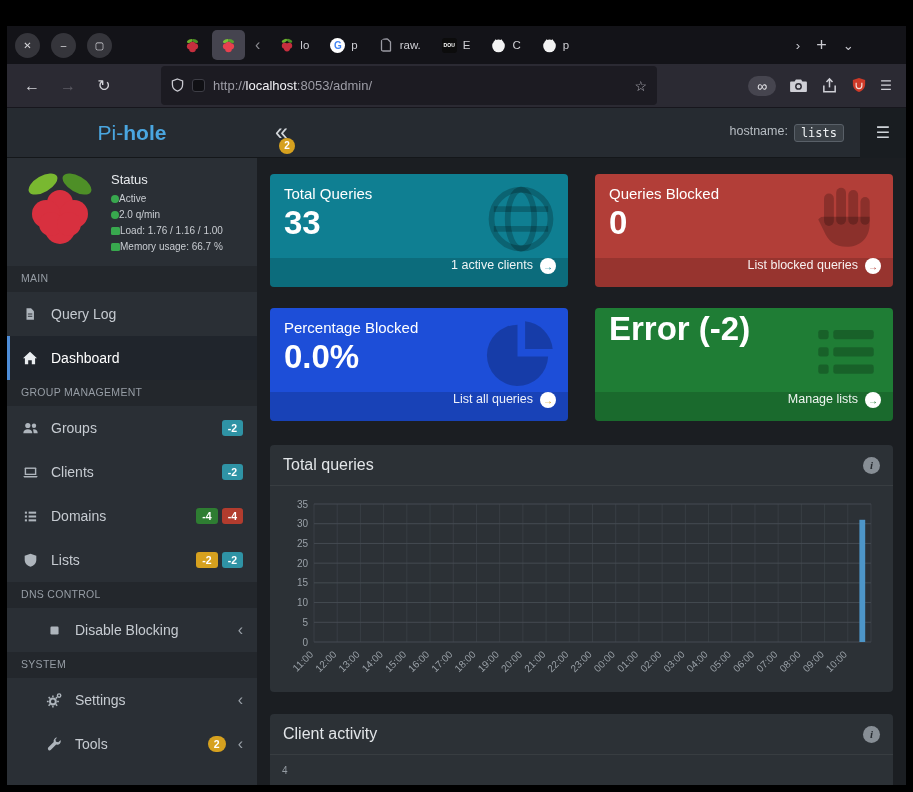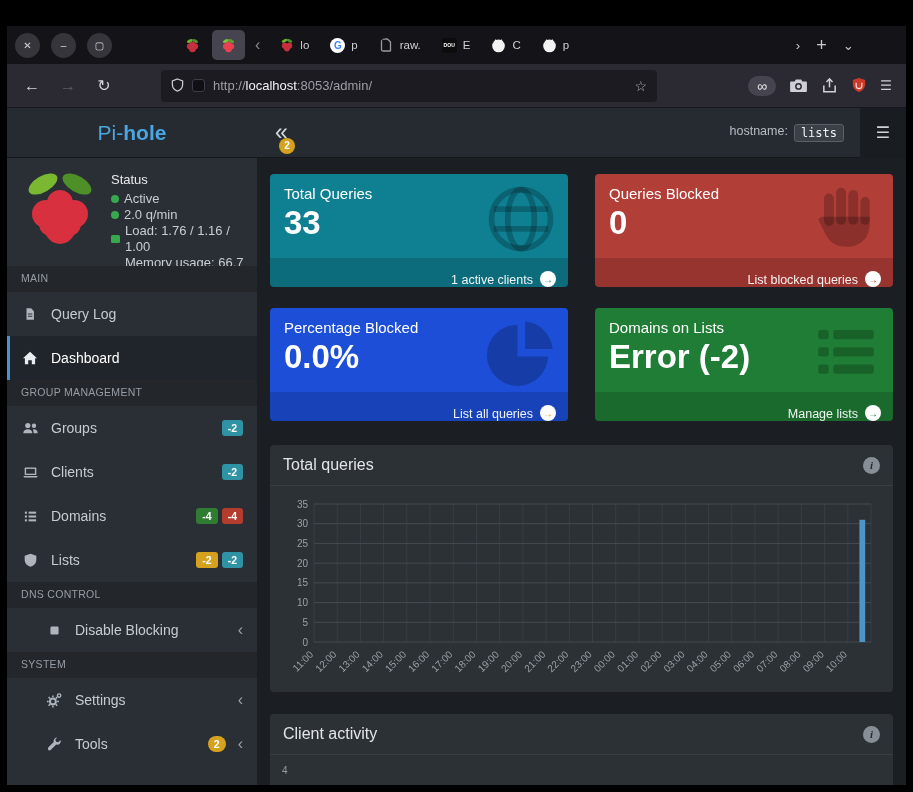--- a/index.html
+++ b/index.html
@@ -19,21 +19,21 @@
   .tab-actions{margin-left:auto;margin-right:44px;display:flex;align-items:center;gap:16px;color:#c9c9cf;font-size:15px}
   .fav{width:15px;height:15px;border-radius:50%;display:inline-flex;align-items:center;justify-content:center;flex:0 0 auto}
   .fav.google{background:#fff;color:#4285F4;font-weight:700;font-size:10px}
   .fav.dou{background:#0c0c0c;border-radius:3px;color:#fff;font-weight:700;font-size:5px;letter-spacing:.2px}
   .fav.page{background:none}
 
   
   .navbar{height:44px;background:#2b2a33;display:flex;align-items:center;padding:0 10px;gap:6px;border-bottom:1px solid #17161d;flex:0 0 44px}
   .nav-btn{width:30px;height:30px;display:flex;align-items:center;justify-content:center;color:#d2d2d8;font-size:16px;border-radius:4px}
   .nav-btn.disabled{color:#5c5b64}
-  .urlbar{flex:0 0 496px;height:32px;background:#1c1b22;border-radius:4px;display:flex;align-items:center;padding:0 10px;gap:8px;margin-left:36px}
+  .urlbar{flex:0 0 496px;height:39px;background:#1c1b22;border-radius:4px;display:flex;align-items:center;padding:0 10px;gap:8px;margin-left:36px}
   .url-text{flex:1;font-size:13px;color:#9d9da6;white-space:nowrap;overflow:hidden}
   .url-domain{color:#f2f2f6}
   .star{color:#b3b3bb;font-size:14px}
   .site-box{width:13px;height:13px;background:#101014;border:1px solid #3d3d45;border-radius:3px}
   .toolbar-right{display:flex;align-items:center;gap:13px;margin-left:auto;color:#cfcfd6;padding-right:4px}
   .pill{background:#46454f;border-radius:10px;padding:1px 9px;color:#e6e6ea;font-size:14px;line-height:18px}
 
   
   .page{flex:1;display:flex;flex-direction:column;background:#1b1e22;overflow:hidden}
   .page-header{height:50px;background:#262b31;display:flex;align-items:center;border-bottom:1px solid #14171a;flex:0 0 50px}
@@ -46,21 +46,21 @@
   .hostname code{font-family:"DejaVu Sans Mono",monospace;font-size:12px;background:#3a4046;border:1px solid #596068;color:#eef1f3;padding:1px 6px;border-radius:3px;margin-left:6px}
   .hd-menu{width:46px;height:50px;background:#191d21;color:#ced3d8;font-size:16px;margin-left:16px}
 
   .page-body{flex:1;display:flex;overflow:hidden}
 
   
   .sidebar{flex:0 0 250px;background:#2a2f35;display:flex;flex-direction:column;overflow:hidden}
   .side-top{display:flex;padding:12px 12px 10px;gap:10px;height:108px}
   .status-col{padding-top:2px}
   .status-title{color:#e8ebee;font-size:13px;font-weight:400;margin-bottom:4px}
-  .status-line{display:flex;align-items:center;gap:5px;font-size:13px;color:#c9cdd2;line-height:16px}
+  .status-line{display:flex;align-items:center;font-size:10px;color:#c9cdd2;line-height:16px}
   .dot{width:8px;height:8px;border-radius:50%;background:#38a84e;display:inline-block;flex:0 0 auto}
   .chip{width:9px;height:8px;background:#38a84e;border-radius:1.5px;display:inline-block;flex:0 0 auto}
   .section-hd{background:#23272c;color:#969da5;font-size:10.5px;padding:6px 14px;letter-spacing:.3px;height:26px}
   .mi{height:44px;display:flex;align-items:center;gap:12px;padding:0 14px;color:#c6cbd1;font-size:14px;text-decoration:none}
   .mi.active{background:#20252c;border-left:3px solid #4e8dd8;padding-left:11px;color:#fff}
   .mi-ico{width:18px;display:flex;justify-content:center;color:#aeb5bc}
   .mi.active .mi-ico{color:#e9edf0}
   .badges{margin-left:auto;display:flex;gap:4px}
   .badge{font-size:10.5px;font-weight:700;color:#fff;padding:2.5px 6px;border-radius:3px;line-height:1}
   .badge.teal{background:var(--badge-teal,#2f93a5)}
@@ -71,21 +71,21 @@
   .mi-chev{color:#9aa1a8;font-size:16px;line-height:1}
   .mi-chev.solo{margin-left:auto}
 
   
   .content{flex:1;overflow:hidden;padding:16px 13px;display:flex;flex-direction:column}
   .cards{display:grid;grid-template-columns:1fr 1fr;gap:21px 27px}
   .stat-card{position:relative;height:113px;border-radius:4px;color:#fff;overflow:hidden}
   .card-title{font-size:15px;margin:11px 0 0 14px}
   .card-value{font-size:33px;font-weight:700;margin:4px 0 0 14px;line-height:1.05}
   .card-ico{position:absolute;right:10px;top:8px;width:74px;height:74px}
-  .card-footer{position:absolute;left:0;right:0;bottom:0;height:29px;background:rgba(0,0,0,0.15);display:flex;align-items:flex-end;justify-content:flex-end;gap:7px;padding:0 12px;font-size:12.5px;color:rgba(255,255,255,0.93)}
+  .card-footer{position:absolute;left:0;right:0;bottom:0;height:29px;background:rgba(0,0,0,0.15);display:flex;align-items:flex-start;justify-content:flex-end;gap:7px;padding:0 12px;font-size:12.5px;color:rgba(255,255,255,0.93)}
   .circle-arrow{width:16px;height:16px;border-radius:50%;background:#fff;display:flex;align-items:center;justify-content:center;font-size:10px;font-weight:700}
   .panel{background:#2c3136;border-radius:4px;margin-top:24px}
   .panel-hd{display:flex;align-items:center;justify-content:space-between;padding:11px 13px;border-bottom:1px solid rgba(255,255,255,0.06)}
   .panel-title{font-size:16px;color:#e2e5e8}
   .info-btn{width:17px;height:17px;border-radius:50%;background:#878e95;color:#272c31;font-size:11px;font-weight:700;display:flex;align-items:center;justify-content:center;font-family:"Liberation Serif",serif;font-style:italic}
   .chart-wrap{padding:8px 10px 2px}
   .client-panel{height:84px;overflow:hidden;margin-top:22px;flex:0 0 auto}
   .partial-tick{font-size:10px;color:#959ca3;padding:10px 0 0 12px}
 </style>
 </head>
@@ -457,21 +457,20 @@
                     </g>
                   </svg>
               </span>
               <div class="card-footer">
                 <span>List all queries</span>
                 <span class="circle-arrow" style="color: rgb(208, 156, 28);">→</span>
               </div>
             </div>
 
             <div class="stat-card" style="background: rgb(31, 125, 53);">
-              <div class="card-title">Domains on Lists</div>
               <div class="card-value">Error (-2)</div>
               <span class="card-ico">
                 <svg width="74" height="74" viewBox="0 0 64 64">
                     <g fill="rgba(0,0,0,0.22)">
                       <rect x="8" y="12" width="9" height="8" rx="2"></rect>
                       <rect x="21" y="12" width="35" height="8" rx="2"></rect>
                       <rect x="8" y="27" width="9" height="8" rx="2"></rect>
                       <rect x="21" y="27" width="35" height="8" rx="2"></rect>
                       <rect x="8" y="42" width="9" height="8" rx="2"></rect>
                       <rect x="21" y="42" width="35" height="8" rx="2"></rect>

